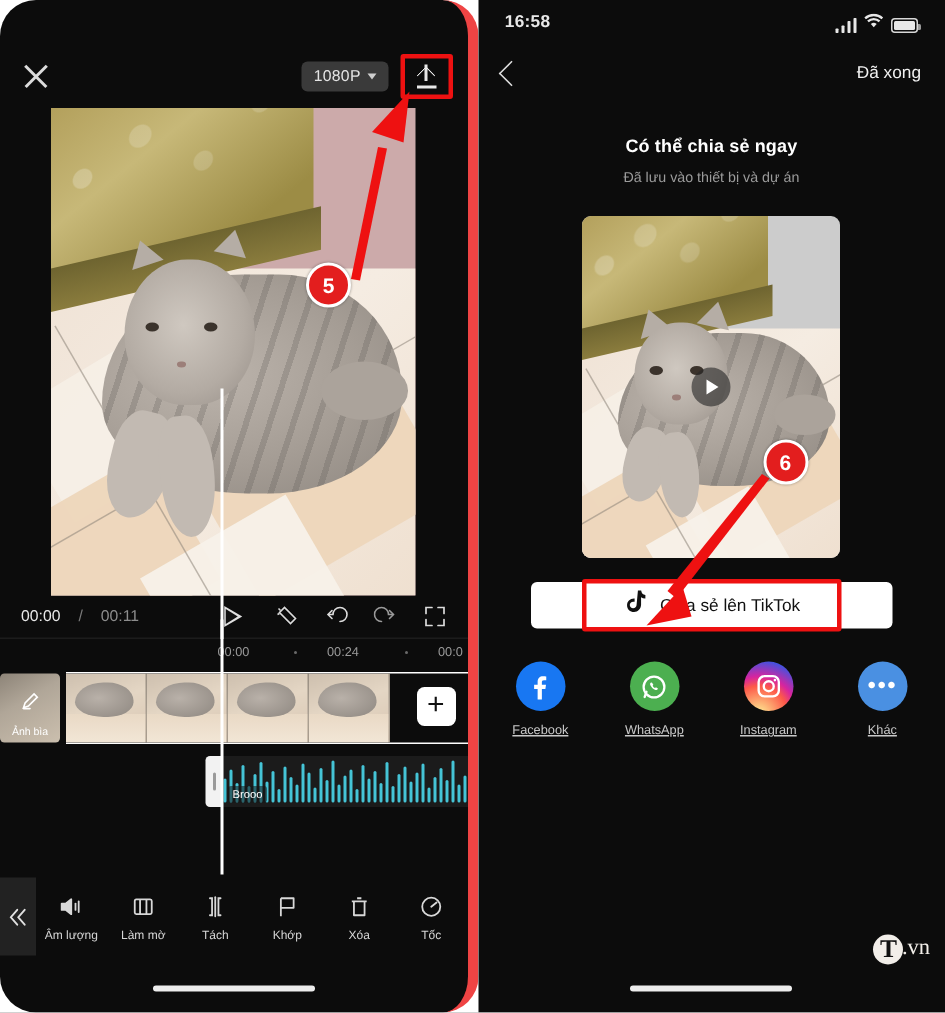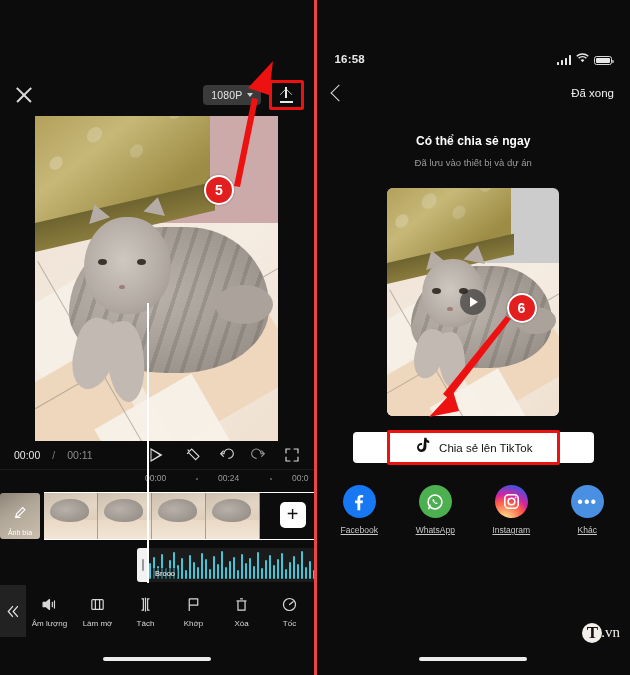--- a/index.html
+++ b/index.html
@@ -20,34 +20,33 @@
     display: flex;
     background: #ffffff;
   }
   .phone {
     position: relative;
     width: 315px;
     height: 675px;
     background: #0c0c0c;
     overflow: hidden;
   }
-  .phone.left  { border-right: 3px solid #ef4444; }
+  .phone.left  { border-right: 7px solid #ef4444; border-radius: 24px; }
 
   
   .statusbar {
     height: 30px;
     display: flex;
     align-items: center;
     justify-content: space-between;
     padding: 0 18px;
     color: #e8e8e8;
     font-size: 11.5px;
     font-weight: bold;
     letter-spacing: .2px;
-    margin-top: 44px;
   }
   .status-icons { display: flex; align-items: flex-end; gap: 5px; }
   .bars { display: flex; align-items: flex-end; gap: 1.5px; height: 10px; }
   .bars i { display:block; width: 2.5px; background: #e8e8e8; border-radius: .5px; }
   .bars i:nth-child(1){height:3px;}
   .bars i:nth-child(2){height:5px;}
   .bars i:nth-child(3){height:7.5px;}
   .bars i:nth-child(4){height:10px;}
   .batt {
     width: 18px; height: 9.5px; border: 1.2px solid #d8d8d8; border-radius: 2.5px;

